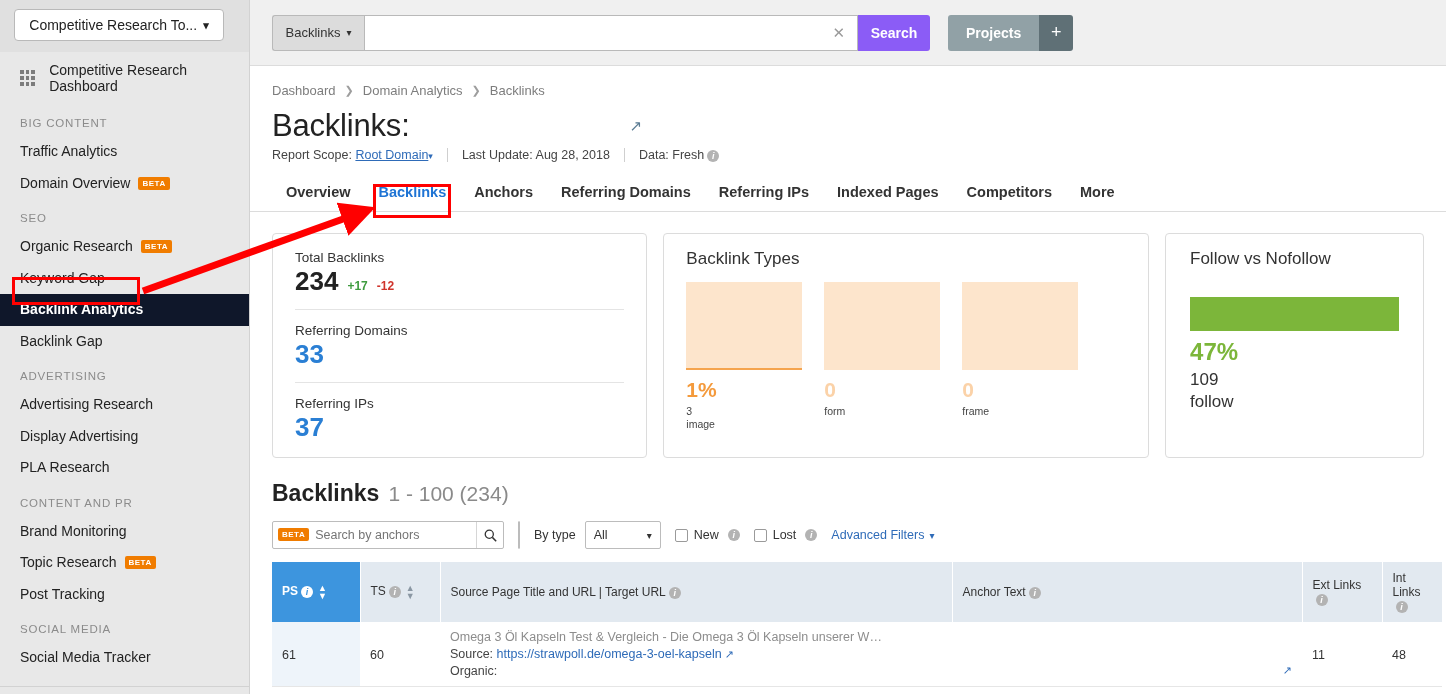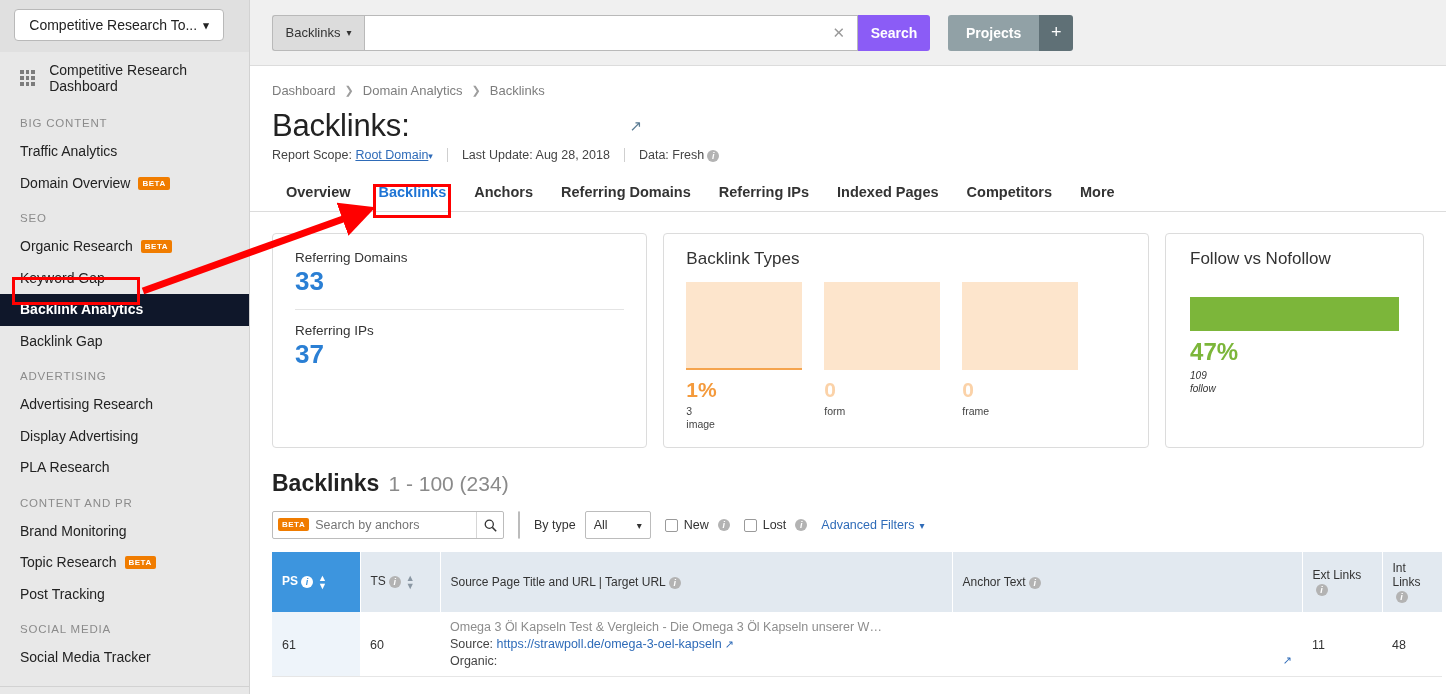--- a/index.html
+++ b/index.html
@@ -126,36 +126,36 @@
   .bars { display:flex; gap: 22px; margin-top: 13px; }
   .barcol { width: 116px; }
   .bar { height: 88px; }
   .bpct { font-size:21px; font-weight:bold; margin-top:8px; }
   .bnum { font-size:10.5px; color:#444; margin-top:3px; line-height:1.25; }
   .bsub { font-size:10.5px; color:#444; line-height:1.25; }
 
   .card-c { width: 300px; padding: 15px 24px 16px 24px; overflow:hidden; }
   .gbar { height: 34px; margin-top: 28px; }
   .gpct { font-size:24px; font-weight:bold; color:#7cb63a; margin-top:7px; }
-  .gnum { font-size:10px; color:#333; margin-top:3px; line-height:1.3;font-style:italic; }
+  .gnum { font-size:17px; color:#333; margin-top:3px; line-height:1.3; }
 
   
   .tbl-sec { padding: 22px 22px 0 22px; }
   .tbl-h { display:flex; align-items:baseline; gap:9px; }
   .tbl-h .t1 { font-size:23px; font-weight:bold; color:#222; }
   .tbl-h .t2 { font-size:21px; color:#8a8a8a; }
 
   .filters { margin-top: 14px; display:flex; align-items:center; gap: 14px; }
   .anchor-srch { display:flex; height:28px; border:1px solid #bcbcbc; border-radius:2px; width:232px; background:#fff; }
   .anchor-srch .beta-sm { margin: 6px 0 0 5px; height:13px; }
   .anchor-srch input { flex:1; border:none; outline:none; font-size:12.5px; padding-left:6px; font-family:inherit; color:#333; }
   .anchor-srch .mag { width:28px; border-left:1px solid #d6d6d6; display:flex; align-items:center; justify-content:center; cursor:pointer; }
   .seg { display:flex; height:28px; border:1px solid #bcbcbc; border-radius:2px; overflow:hidden; }
   .bytype { display:flex; align-items:center; gap:9px; font-size:12.5px; color:#333; }
-  .sel-box { width:66px; height:28px; border:1px solid #bcbcbc; border-radius:2px; background:#fff;
+  .sel-box { width:76px; height:28px; border:1px solid #bcbcbc; border-radius:2px; background:#fff;
     display:flex; align-items:center; justify-content:space-between; padding:0 8px; font-size:12.5px; cursor:pointer; }
   .cbx { display:flex; align-items:center; gap:6px; font-size:12.5px; color:#333; cursor:pointer; }
   .cbx .box { width:13px; height:13px; border:1px solid #9a9a9a; background:#fff; border-radius:2px; }
   .advf { font-size:12.5px; color:#2e6bb8; cursor:pointer; display:flex; align-items:center; gap:5px; }
 
   table.bl { width: 100%; border-collapse: collapse; margin-top: 13px; table-layout: fixed; }
   table.bl th {
     background:#e2e9f0; font-size:12px; color:#333; font-weight:normal;
     text-align:left; padding: 9px 10px; border-right:1px solid #ffffff; vertical-align:middle;
   }
@@ -312,20 +312,28 @@
         <div class="tab">Referring IPs</div>
         <div class="tab">Indexed Pages</div>
         <div class="tab">Competitors</div>
         <div class="tab">More</div>
       </div>
 
     <div class="cards">
 
       <div class="card card-a">
         <div id="metrics">
+            <div class="metric">
+              <div class="m-lbl">Total Backlinks</div>
+              <div class="m-val">
+                <span>234</span>
+                <span class="d-up">+17</span>
+                <span class="d-dn">-12</span>
+              </div>
+            </div>
             <div class="metric">
               <div class="m-lbl">Referring Domains</div>
               <div class="m-val blue">
                 <span>33</span>
               </div>
             </div>
             <div class="metric">
               <div class="m-lbl">Referring IPs</div>
               <div class="m-val blue">
                 <span>37</span>

